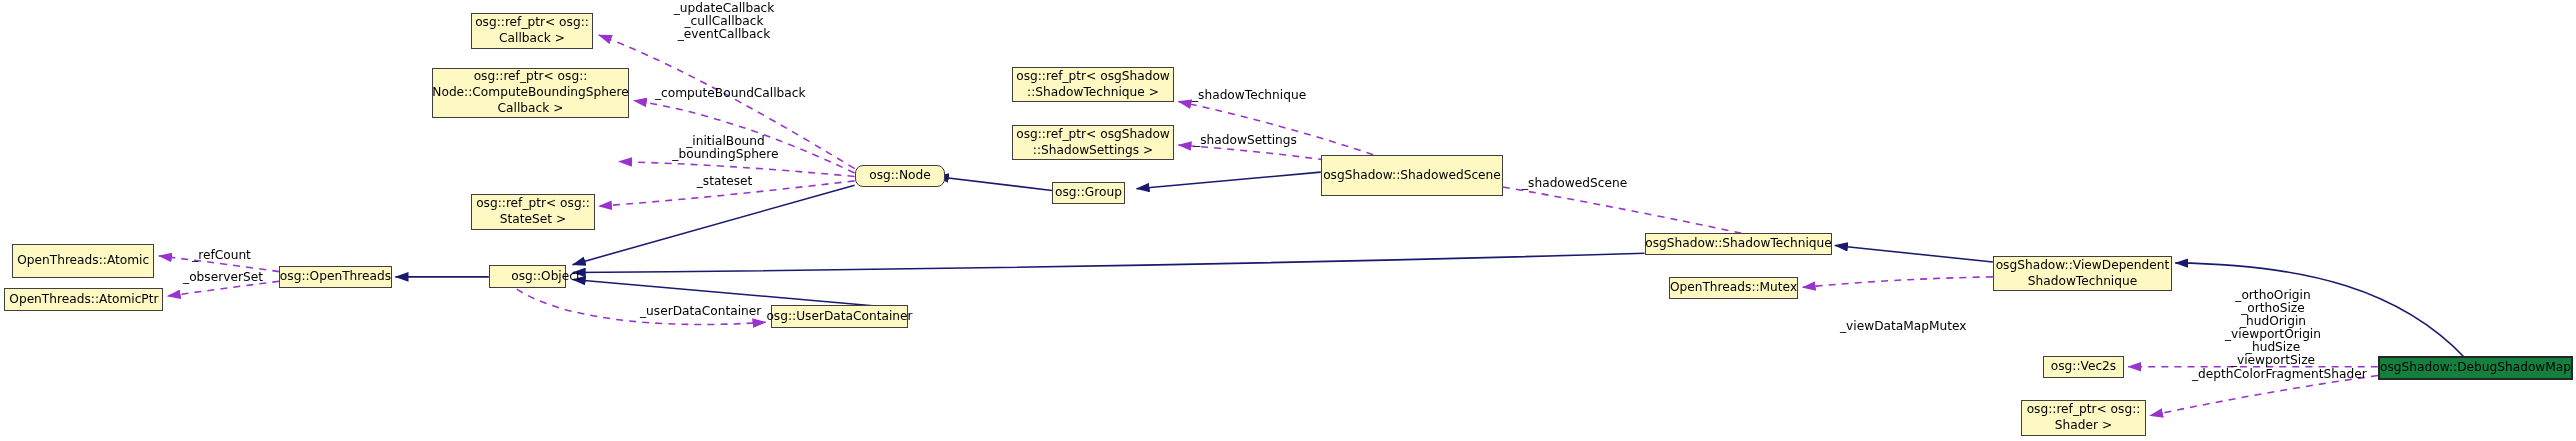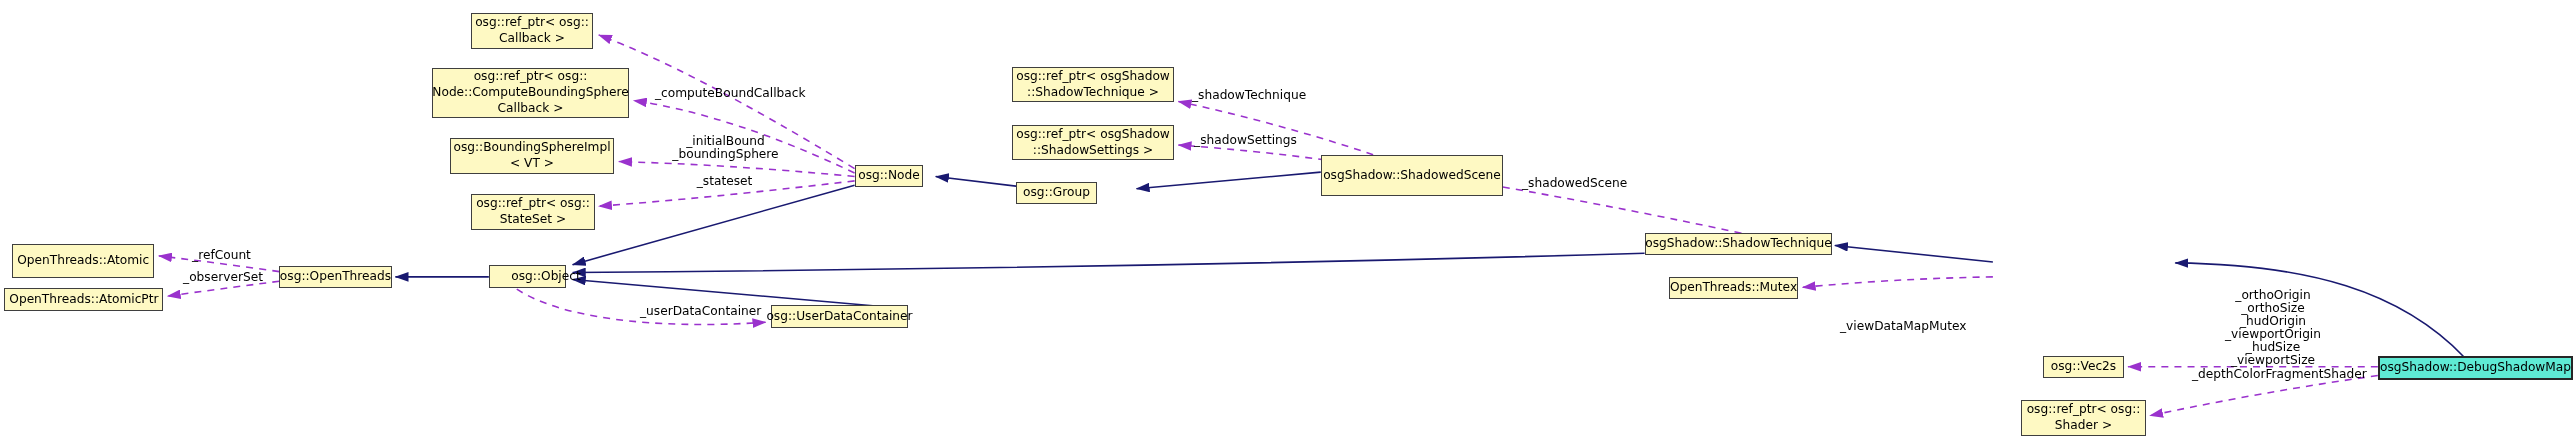--- a/index.html
+++ b/index.html
@@ -11,21 +11,21 @@
   #edges { position:absolute; left:0; top:0; width:2576px; height:442px; }
   .edge-inh { fill:none; stroke:#191970; stroke-width:1.8px; }
   .edge-use { fill:none; stroke:#9a32cd; stroke-width:1.8px; stroke-dasharray:8,7; }
   .node {
     position:absolute; box-sizing:border-box;
     background:#fef9c3; border:1.3px solid #3f3f3f;
     display:flex; flex-direction:column; justify-content:center; align-items:center;
     text-align:center; font-size:12.2px; line-height:15.7px; white-space:nowrap;
     z-index:2;
   }
-  .node.highlight { background:#5eead4; border:2.3px solid #262626; }
+  .node.highlight { background:#15803d; border:2.3px solid #262626; }
   .node span { display:block; }
   .elabel {
     position:absolute; text-align:center; font-size:12.2px; line-height:13px;
     white-space:nowrap; z-index:1; color:#000;
   }
   .elabel span { display:block; }
 </style>
 </head>
 <body>
 
@@ -69,45 +69,41 @@
     <span>osg::ref_ptr&lt; osg::</span>
     <span>Callback &gt;</span>
   </div>
 
   <div class="node" style="left:432px;top:68px;width:197px;height:50px;">
     <span>osg::ref_ptr&lt; osg::</span>
     <span>Node::ComputeBoundingSphere</span>
     <span>Callback &gt;</span>
   </div>
 
-  <div class="node" style="left:450px;top:138px;width:164px;height:36px;">
-    <span>osg::BoundingSphereImpl</span>
-    <span>&lt; VT &gt;</span>
-  </div>
 
   <div class="node" style="left:471px;top:194px;width:124px;height:36px;">
     <span>osg::ref_ptr&lt; osg::</span>
     <span>StateSet &gt;</span>
   </div>
 
-  <div class="node" style="left:855px;top:165px;width:68px;height:22px;">
+  <div class="node" style="left:855px;top:165px;width:90px;height:22px;border-radius:8px;">
     <span>osg::Node</span>
   </div>
 
   <div class="node" style="left:1012px;top:67px;width:162px;height:35px;">
     <span>osg::ref_ptr&lt; osgShadow</span>
     <span>::ShadowTechnique &gt;</span>
   </div>
 
   <div class="node" style="left:1012px;top:125px;width:162px;height:35px;">
     <span>osg::ref_ptr&lt; osgShadow</span>
     <span>::ShadowSettings &gt;</span>
   </div>
 
-  <div class="node" style="left:1016px;top:182px;width:81px;height:22px;">
+  <div class="node" style="left:1052px;top:182px;width:73px;height:22px;">
     <span>osg::Group</span>
   </div>
 
   <div class="node" style="left:1321px;top:155px;width:182px;height:41px;">
     <span>osgShadow::ShadowedScene</span>
   </div>
 
   <div class="node" style="left:12.2px;top:244px;width:142px;height:34px;">
     <span>OpenThreads::Atomic</span>
   </div>
@@ -129,34 +125,43 @@
   </div>
 
   <div class="node" style="left:1645px;top:233px;width:187px;height:22px;">
     <span>osgShadow::ShadowTechnique</span>
   </div>
 
   <div class="node" style="left:1669px;top:277px;width:129px;height:22px;">
     <span>OpenThreads::Mutex</span>
   </div>
 
+  <div class="node" style="left:1993px;top:256px;width:179px;height:35px;">
+    <span>osgShadow::ViewDependent</span>
+    <span>ShadowTechnique</span>
+  </div>
 
   <div class="node" style="left:2043px;top:356px;width:81px;height:22px;">
     <span>osg::Vec2s</span>
   </div>
 
   <div class="node" style="left:2021px;top:400px;width:125px;height:36px;">
     <span>osg::ref_ptr&lt; osg::</span>
     <span>Shader &gt;</span>
   </div>
 
   <div class="node highlight" style="left:2378px;top:356px;width:195px;height:23.6px;">
     <span>osgShadow::DebugShadowMap</span>
   </div>
 
+  <div class="elabel" style="left:663px;top:1.7px;width:122px;">
+    <span>_updateCallback</span>
+    <span>_cullCallback</span>
+    <span>_eventCallback</span>
+  </div>
 
   <div class="elabel" style="left:655px;top:87px;width:144px;text-align:right;">
     <span>_computeBoundCallback</span>
   </div>
 
   <div class="elabel" style="left:668px;top:135px;width:115px;">
     <span>_initialBound</span>
     <span>_boundingSphere</span>
   </div>
 

